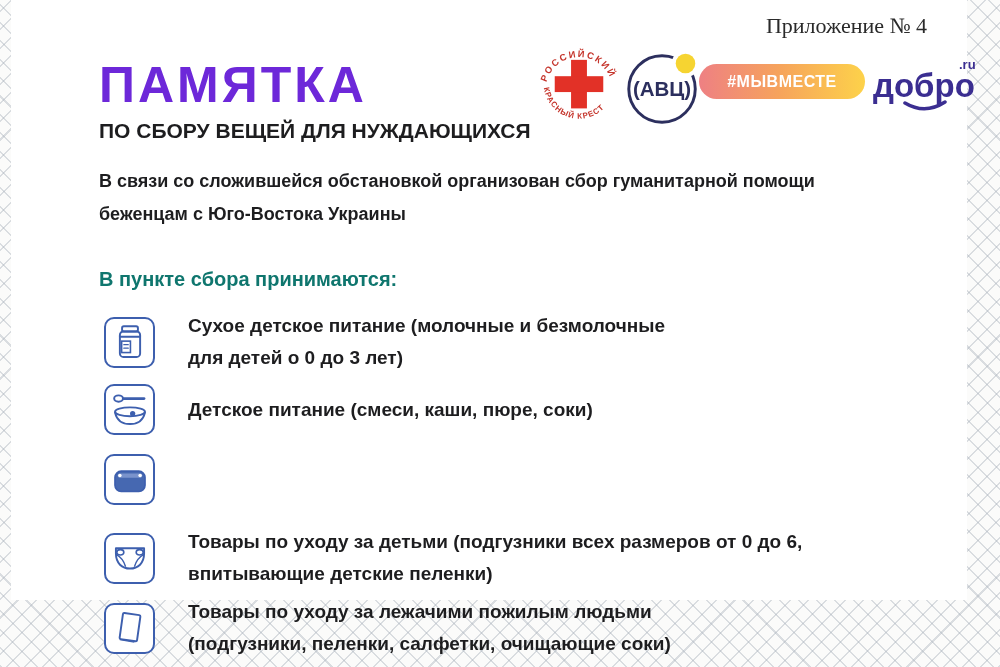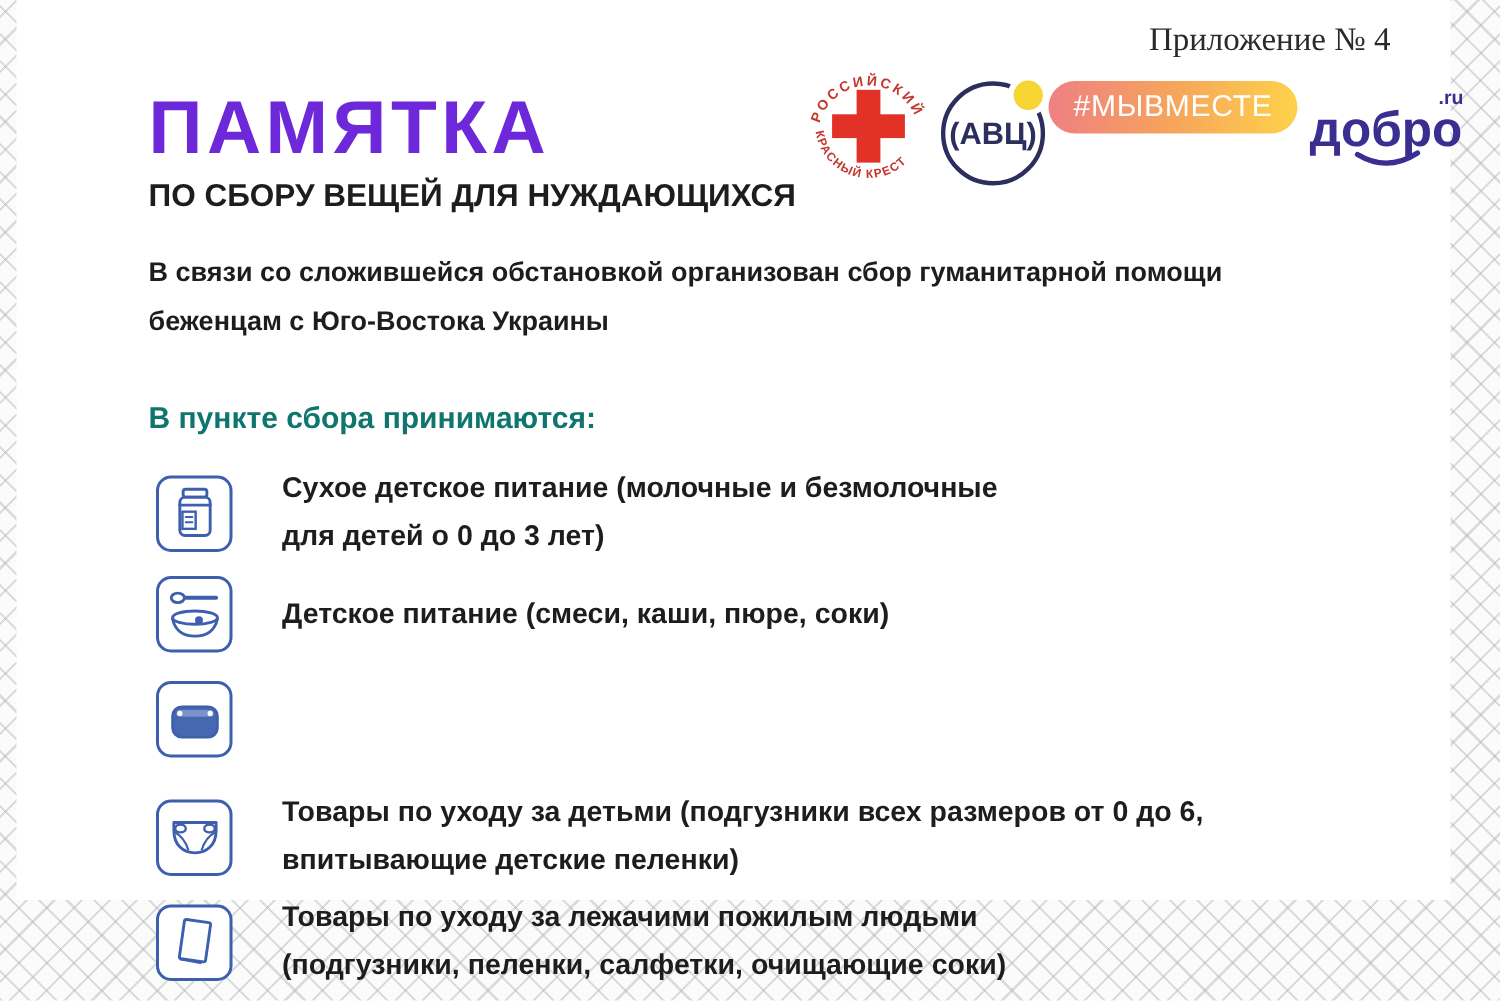--- a/index.html
+++ b/index.html
@@ -37,25 +37,25 @@
     font-size:18px; font-weight:700; color:#1d1d1f; line-height:33px;
   }
   .list-heading {
     position:absolute; left:88px; top:268px;
     font-size:20px; font-weight:700; color:#0f766e;
   }
   .logos { position:absolute; left:0; top:0; }
   .logo-redcross { position:absolute; left:526px; top:44px; }
   .logo-avc { position:absolute; left:608px; top:42px; }
   .badge-myvmeste {
-    position:absolute; left:688px; top:54px; width:166px; height:35px;
+    position:absolute; left:688px; top:64px; width:166px; height:35px;
     border-radius:18px;
     background:linear-gradient(90deg,#ee8083 0%, #f6a35c 48%, #fdd24a 100%);
     display:flex; align-items:center; justify-content:center;
-    color:#ffffff; font-size:20px; font-weight:400; letter-spacing:.5px;
+    color:#ffffff; font-size:16px; font-weight:700; letter-spacing:.5px;
   }
   .logo-dobro { position:absolute; left:862px; top:55px; }
   .row {
     position:absolute; left:93px;
     display:flex; align-items:center; gap:33px;
   }
   .r1 { top:310px; } .r2 { top:384px; } .r3 { top:454px; } .r4 { top:526px; } .r5 { top:596px; }
   .icon-box {
     width:51px; height:51px; flex:0 0 auto;
     border:2.5px solid #3d5fae; border-radius:10px;

